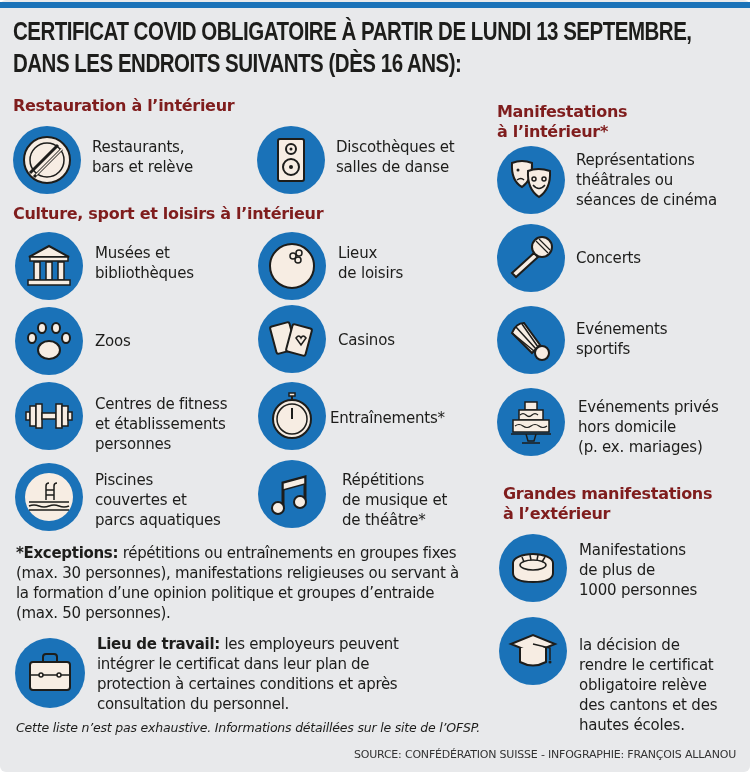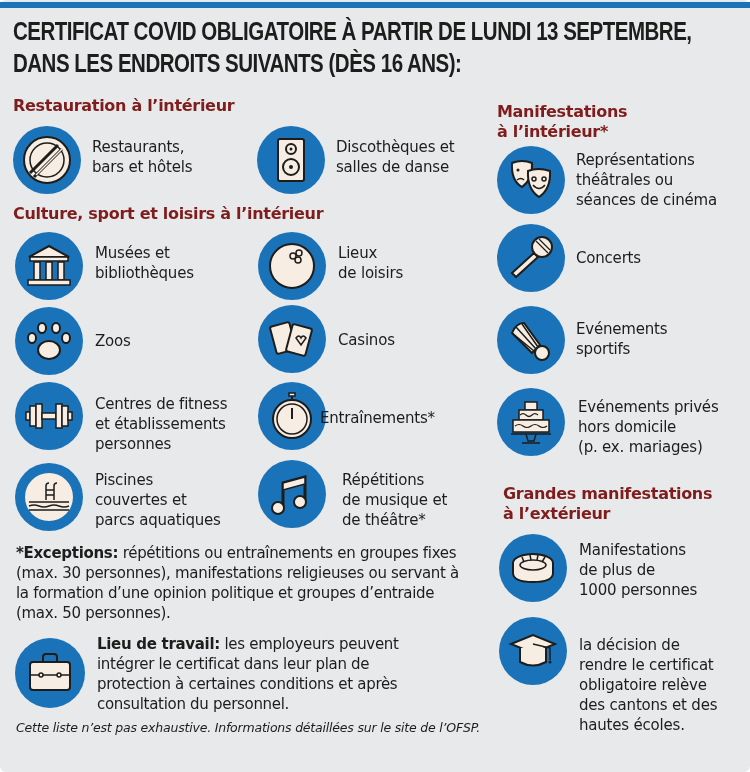--- a/index.html
+++ b/index.html
@@ -31,21 +31,21 @@
 
   <div class="icon" style="left:13px;top:126px;">
     <svg viewBox="0 0 50 50">
         <circle cx="25" cy="25" r="23" fill="#f7ede3" stroke="#1d1d1b" stroke-width="2"></circle>
         <circle cx="25" cy="25" r="17" fill="none" stroke="#1d1d1b" stroke-width="1.5"></circle>
         <path d="M8 38 L36 10 M12 42 L40 14" stroke="#1d1d1b" stroke-width="3" fill="none"></path>
         <path d="M14 40 L42 12" stroke="#f7ede3" stroke-width="1.5"></path>
       </svg>
   </div>
   <div class="label" style="left:92px;top:137px;">Restaurants,
-bars et hôtels</div>
+bars et relève</div>
 
   <div class="icon" style="left:257px;top:126px;">
     <svg viewBox="0 0 50 50">
         <rect x="12" y="4" width="26" height="42" rx="2" fill="#f7ede3" stroke="#1d1d1b" stroke-width="2"></rect>
         <circle cx="25" cy="14" r="5" fill="none" stroke="#1d1d1b" stroke-width="2"></circle>
         <circle cx="25" cy="14" r="1.5" fill="#1d1d1b"></circle>
         <circle cx="25" cy="32" r="8" fill="none" stroke="#1d1d1b" stroke-width="2"></circle>
         <circle cx="25" cy="32" r="2" fill="#1d1d1b"></circle>
       </svg>
   </div>
@@ -115,21 +115,21 @@
 
   <div class="icon" style="left:258px;top:382px;">
     <svg viewBox="0 0 50 50">
         <rect x="22" y="2" width="6" height="3" fill="#f7ede3" stroke="#1d1d1b" stroke-width="1.5"></rect>
         <line x1="25" y1="5" x2="25" y2="9" stroke="#1d1d1b" stroke-width="2"></line>
         <circle cx="25" cy="28" r="19" fill="#f7ede3" stroke="#1d1d1b" stroke-width="2"></circle>
         <circle cx="25" cy="28" r="15" fill="none" stroke="#1d1d1b" stroke-width="1.5"></circle>
         <line x1="25" y1="17" x2="25" y2="28" stroke="#1d1d1b" stroke-width="2"></line>
       </svg>
   </div>
-  <div class="label" style="left:320px;top:408px;">Entraînements*</div>
+  <div class="label" style="left:330px;top:408px;">Entraînements*</div>
 
   <div class="icon" style="left:15px;top:463px;">
     <svg viewBox="0 0 50 50">
         <circle cx="25" cy="25" r="24" fill="#f7ede3"></circle>
         <path d="M22 28 V14 q0 -3 3 -3 M30 28 V14 q0 -3 3 -3 M22 18 H30 M22 23 H30" fill="none" stroke="#1d1d1b" stroke-width="1.5"></path>
         <path d="M5 30 H45 M5 34 q5 -2 10 0 q5 2 10 0 q5 -2 10 0 q5 2 10 0 M5 38 H45" fill="none" stroke="#1d1d1b" stroke-width="1.5"></path>
       </svg>
   </div>
   <div class="label" style="left:95px;top:470px;">Piscines
 couvertes et
@@ -244,13 +244,14 @@
       </svg>
   </div>
   <div class="label" style="left:579px;top:615px;">
     <div style="white-space:pre-line;">la décision de
 rendre le certificat
 obligatoire relève
 des cantons et des
 hautes écoles.</div>
   </div>
 
+  <div class="source">SOURCE: CONFÉDÉRATION SUISSE - INFOGRAPHIE: FRANÇOIS ALLANOU</div>
 </div>
 
 </body></html>

